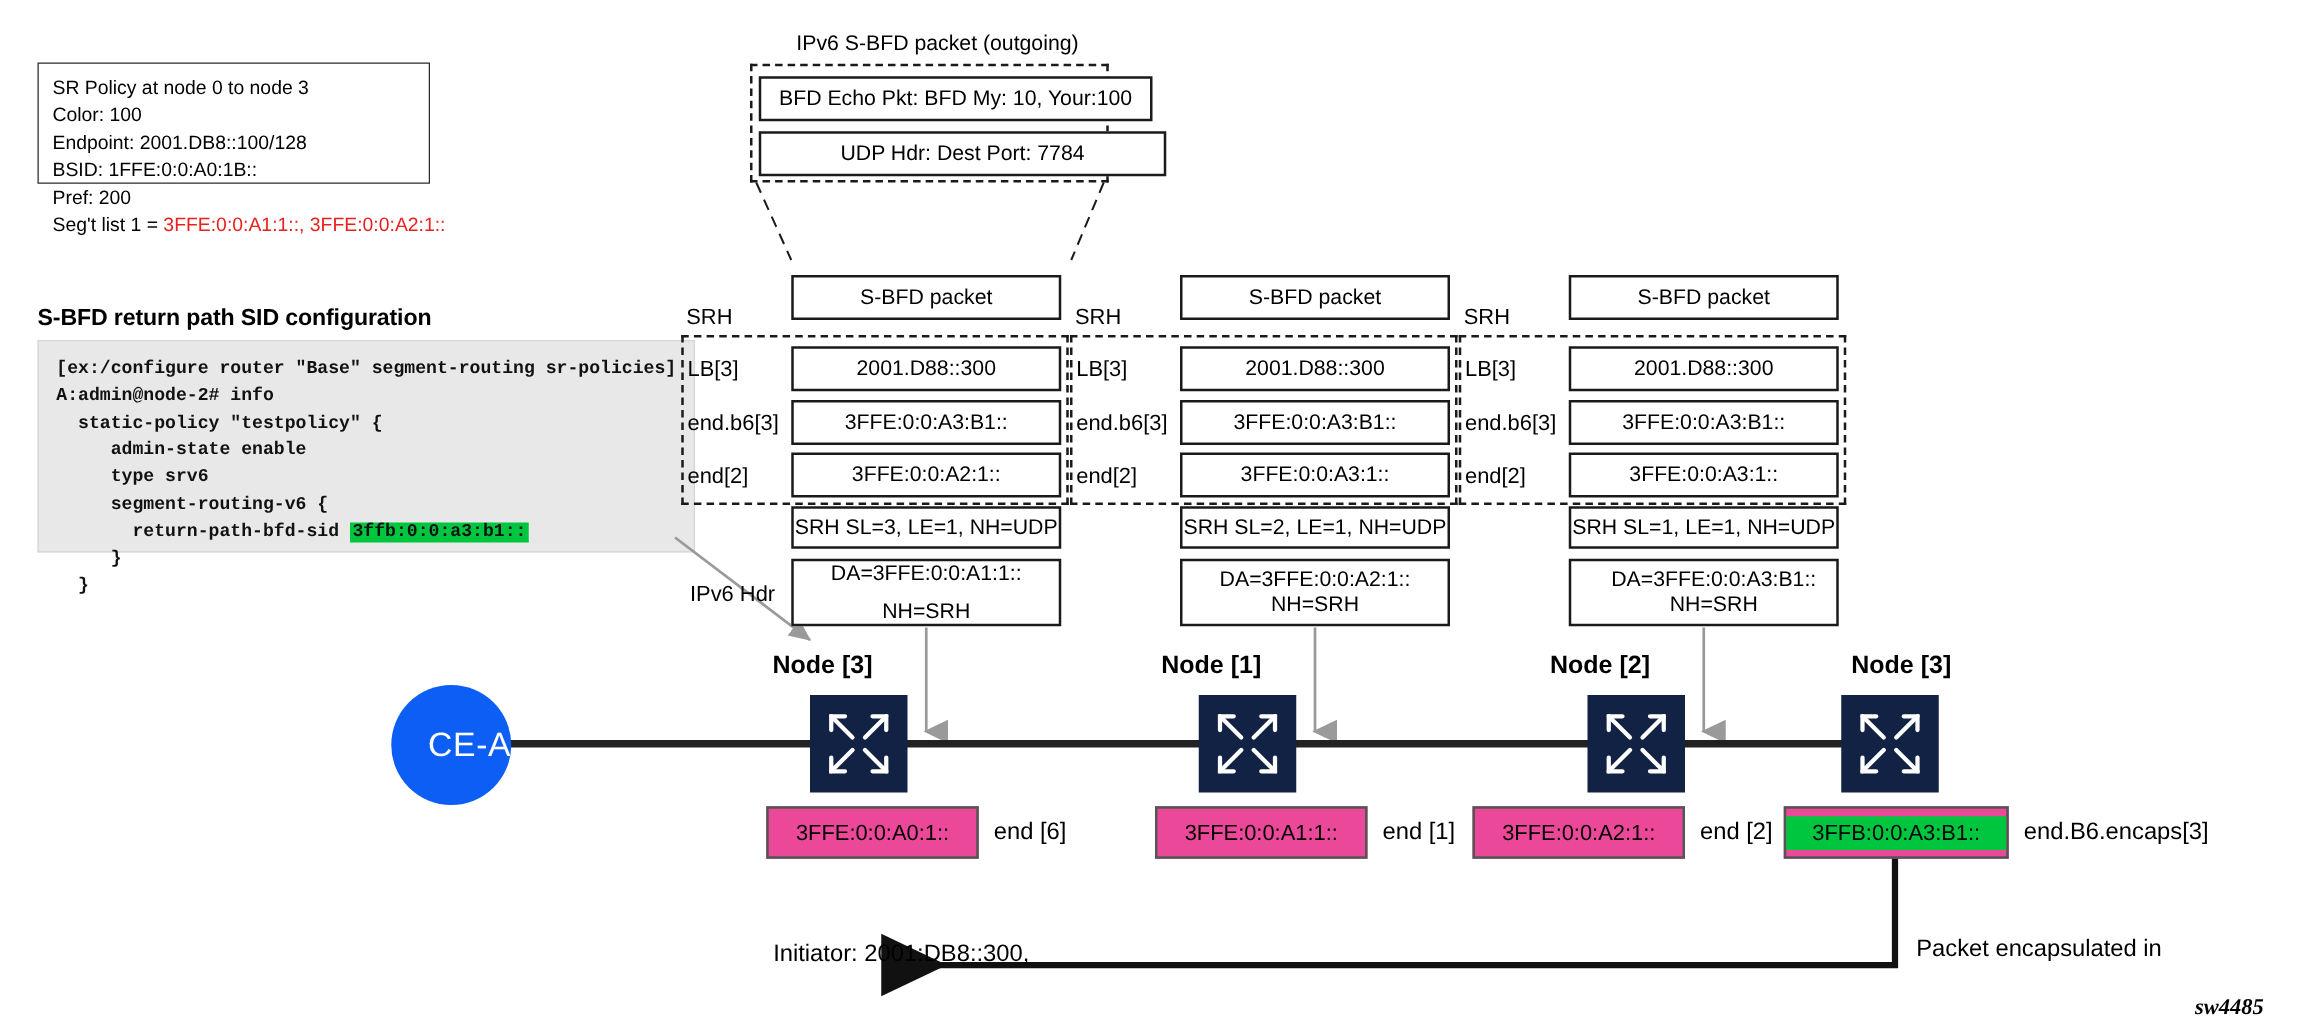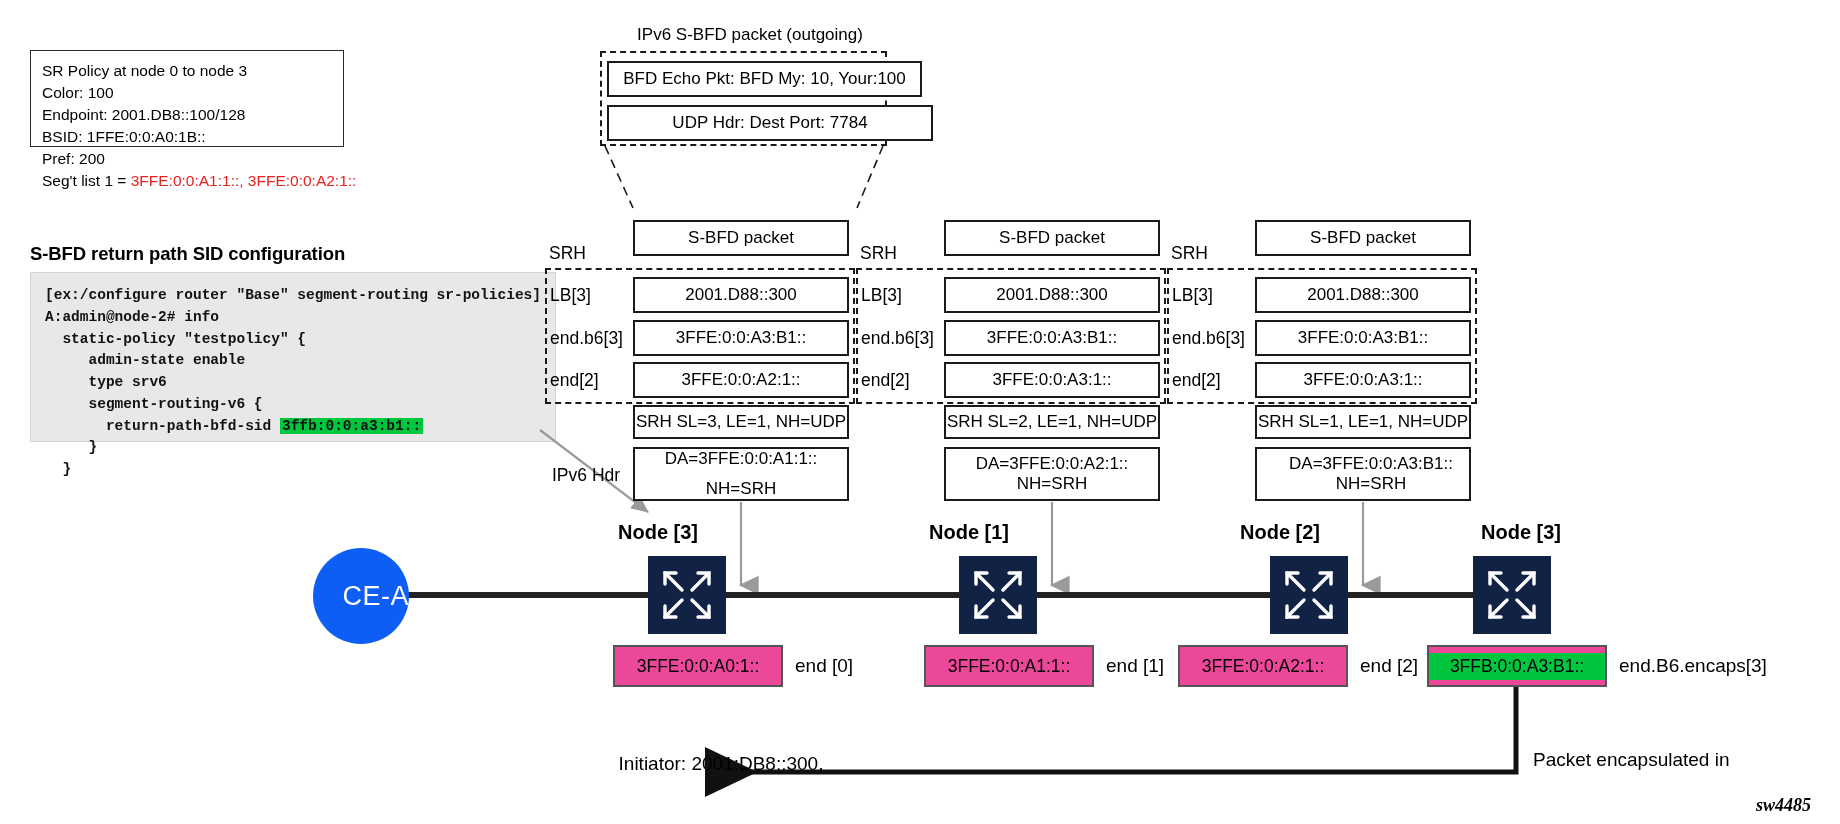--- a/index.html
+++ b/index.html
@@ -290,21 +290,21 @@
         <line x1="34" y1="44" x2="17" y2="61"></line>
           <polyline points="17,50 17,61 28,61"></polyline>
         <line x1="44" y1="44" x2="61" y2="61"></line>
           <polyline points="61,50 61,61 50,61"></polyline>
       </g>
     </svg>
   </div>
   <div class="abs sid-box" style="left:613px; top:645px; width:170px; height:42px;">
     <span>3FFE:0:0:A0:1::</span>
   </div>
-  <div class="abs end-label" style="left:795px; top:655px;">end [0]</div>
+  <div class="abs end-label" style="left:795px; top:655px;">end [6]</div>
 
   <div class="abs node-title" style="left:914px; top:521px; width:110px;">Node [1]</div>
   <div class="abs node-icon" style="left:959px; top:556px; width:78px; height:78px;">
     <svg width="78" height="78" viewBox="0 0 78 78">
       <g stroke="#ffffff" stroke-width="3.4" fill="none" stroke-linecap="round">
         <line x1="34" y1="34" x2="17" y2="17"></line>
           <polyline points="17,28 17,17 28,17"></polyline>
         <line x1="44" y1="34" x2="61" y2="17"></line>
           <polyline points="61,28 61,17 50,17"></polyline>
         <line x1="34" y1="44" x2="17" y2="61"></line>

